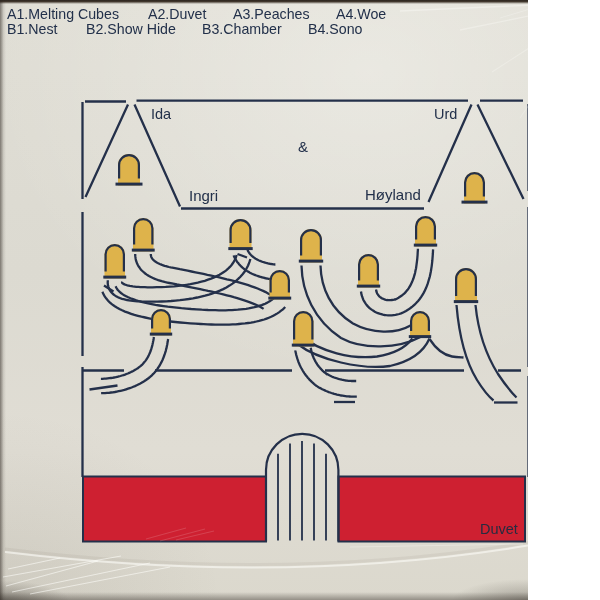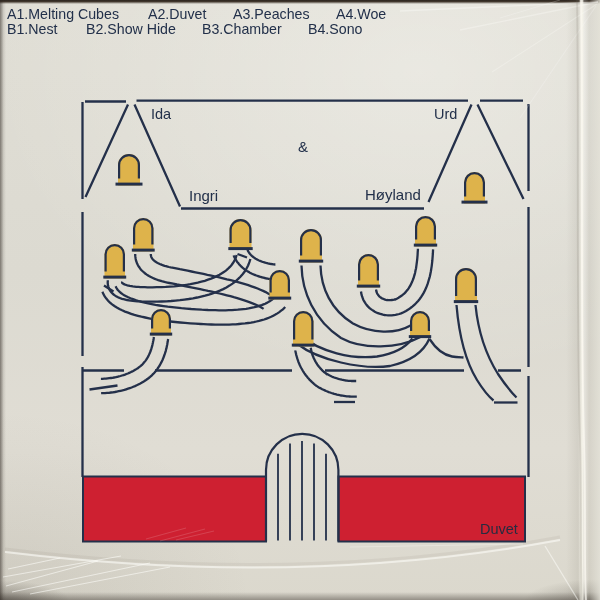--- a/index.html
+++ b/index.html
@@ -1,16 +1,16 @@
 <!DOCTYPE html>
 <html><head>
 <meta charset="utf-8">
 <style>
   html,body{margin:0;padding:0;}
-  #c{position:relative;width:600px;height:600px;overflow:hidden;
+  #c{position:relative;width:528px;height:600px;overflow:hidden;
      font-family:"Liberation Sans",sans-serif;
      background:
        radial-gradient(120% 85% at 70% 12%, rgba(255,255,252,0.34), rgba(255,255,255,0) 60%),
        radial-gradient(60% 45% at 0% 100%, rgba(70,62,52,0.09), rgba(70,62,52,0) 70%),
        linear-gradient(180deg,#e0ded5 0%,#dcdad1 45%,#e0ddd4 75%,#dbd8cd 100%);}
   .ov{position:absolute;pointer-events:none;}
 </style>
 </head>
 <body>
 <div id="c">

